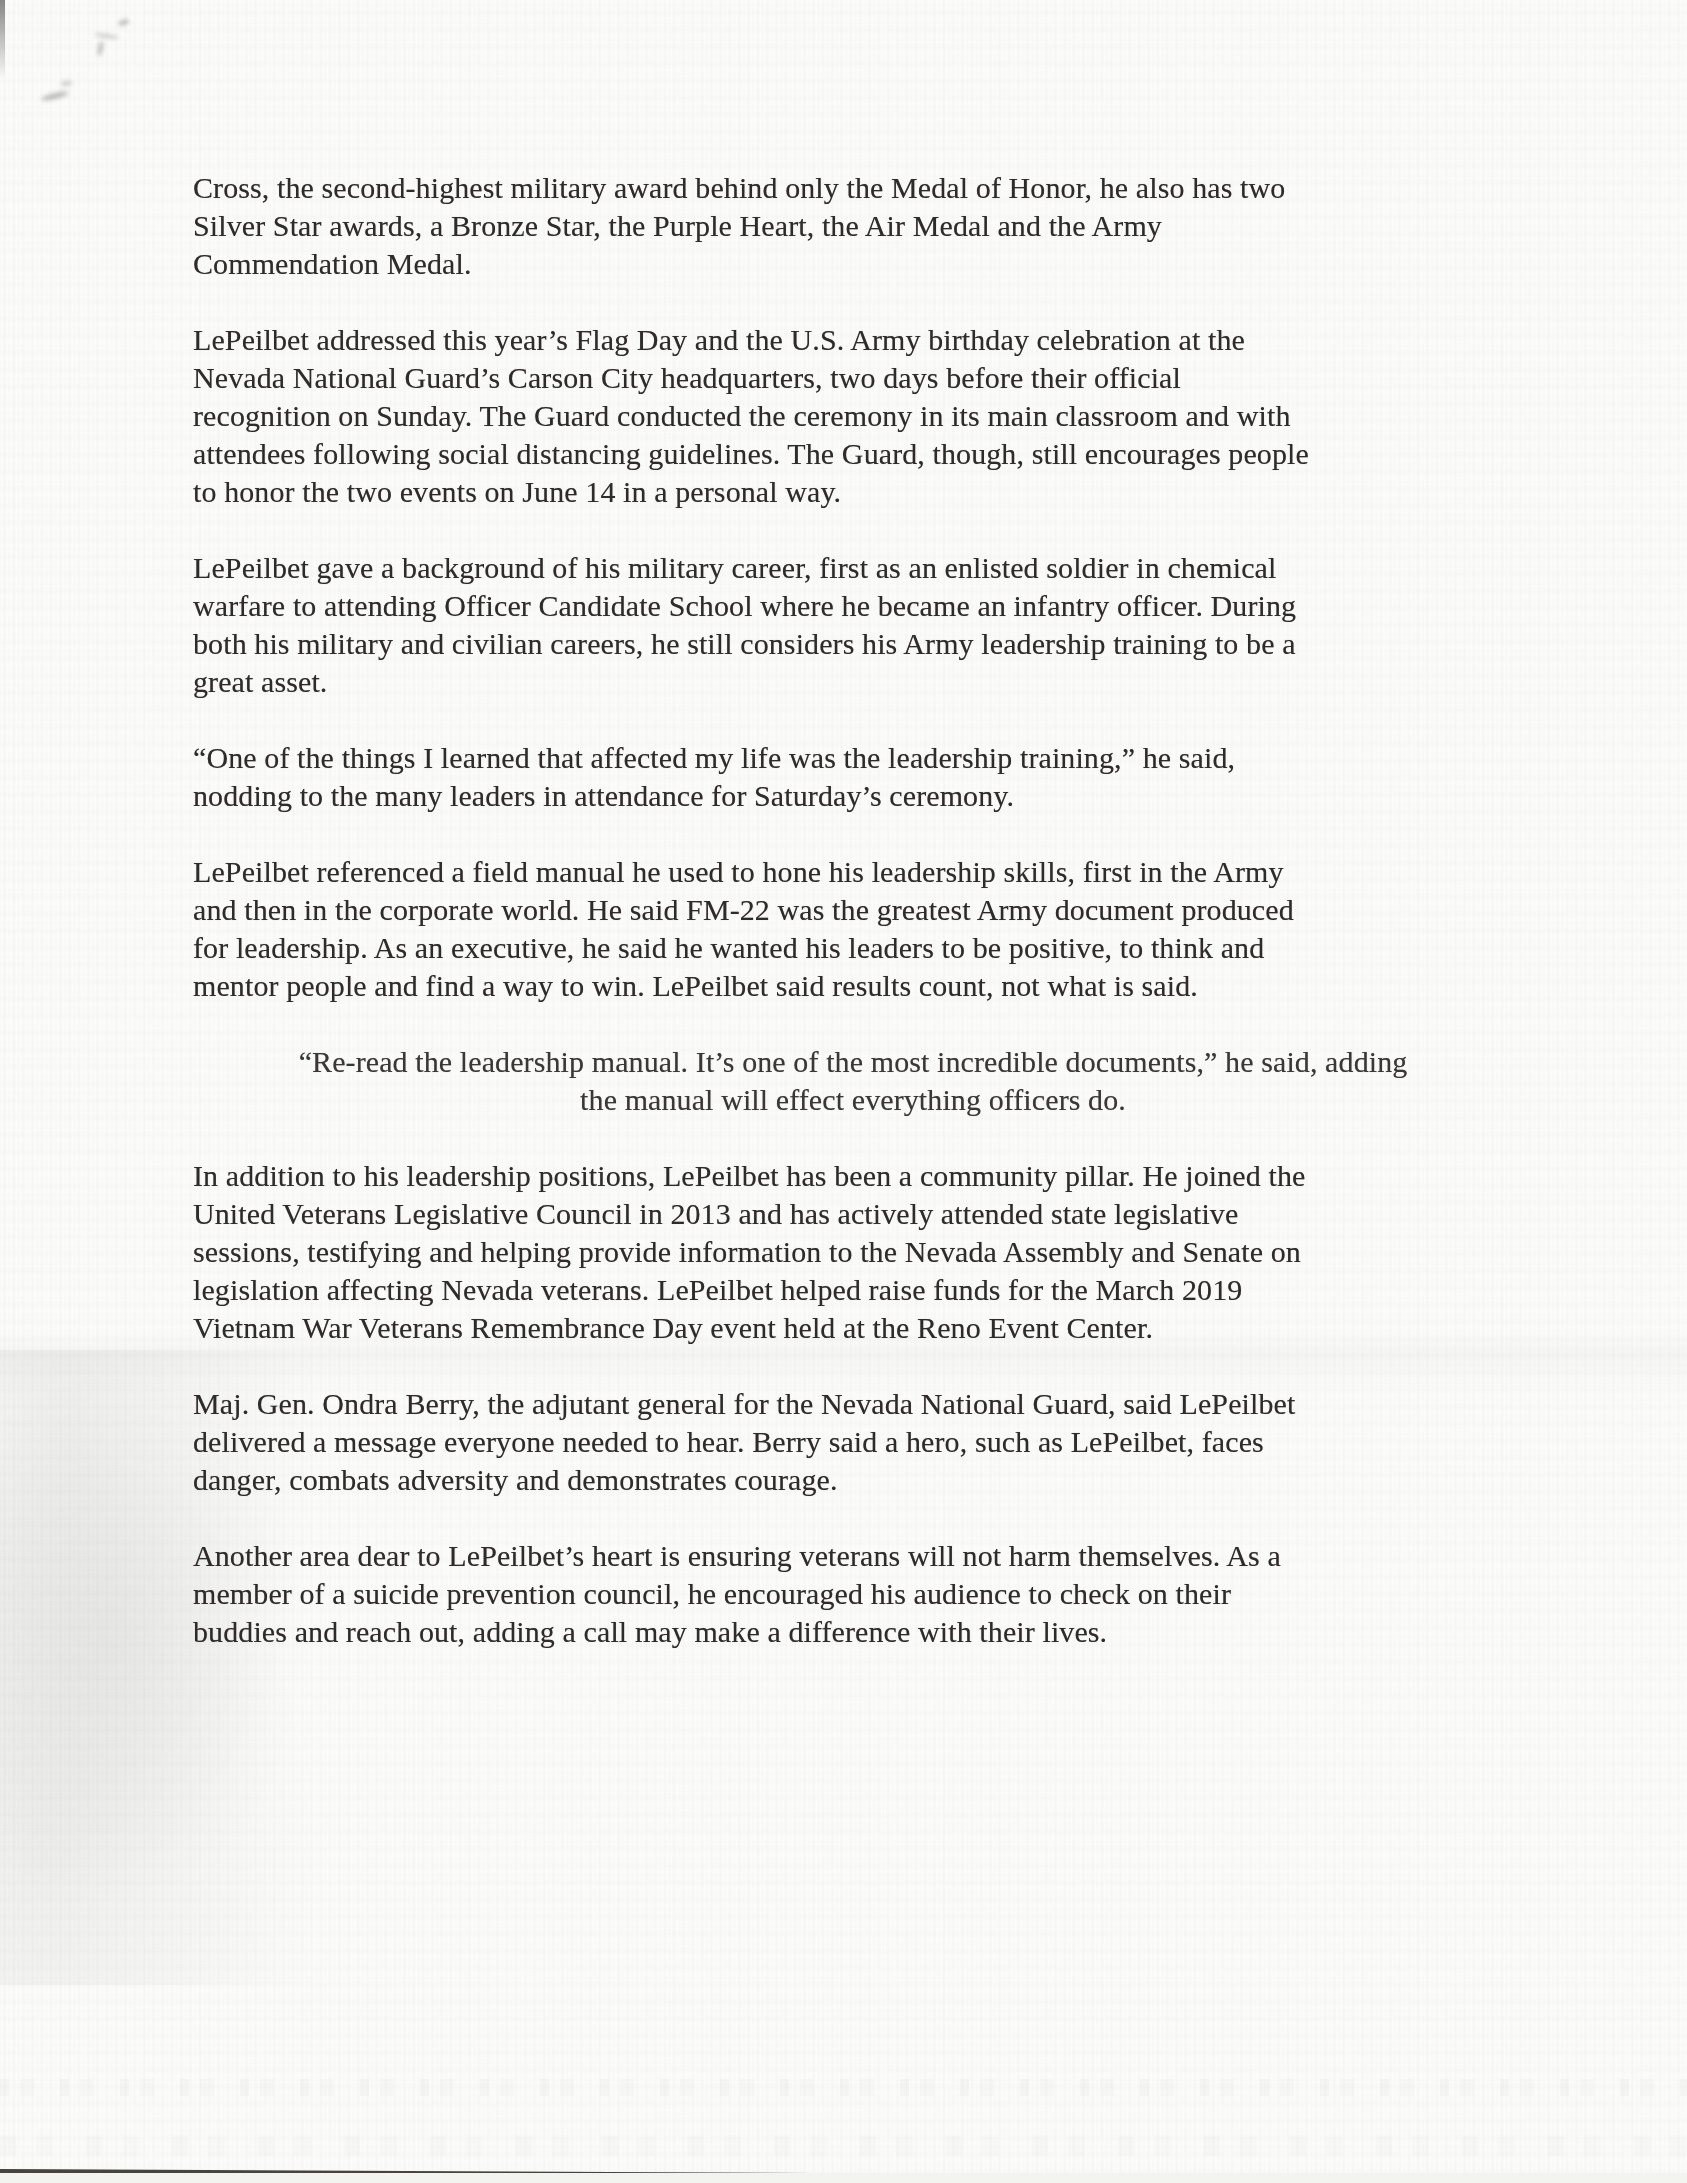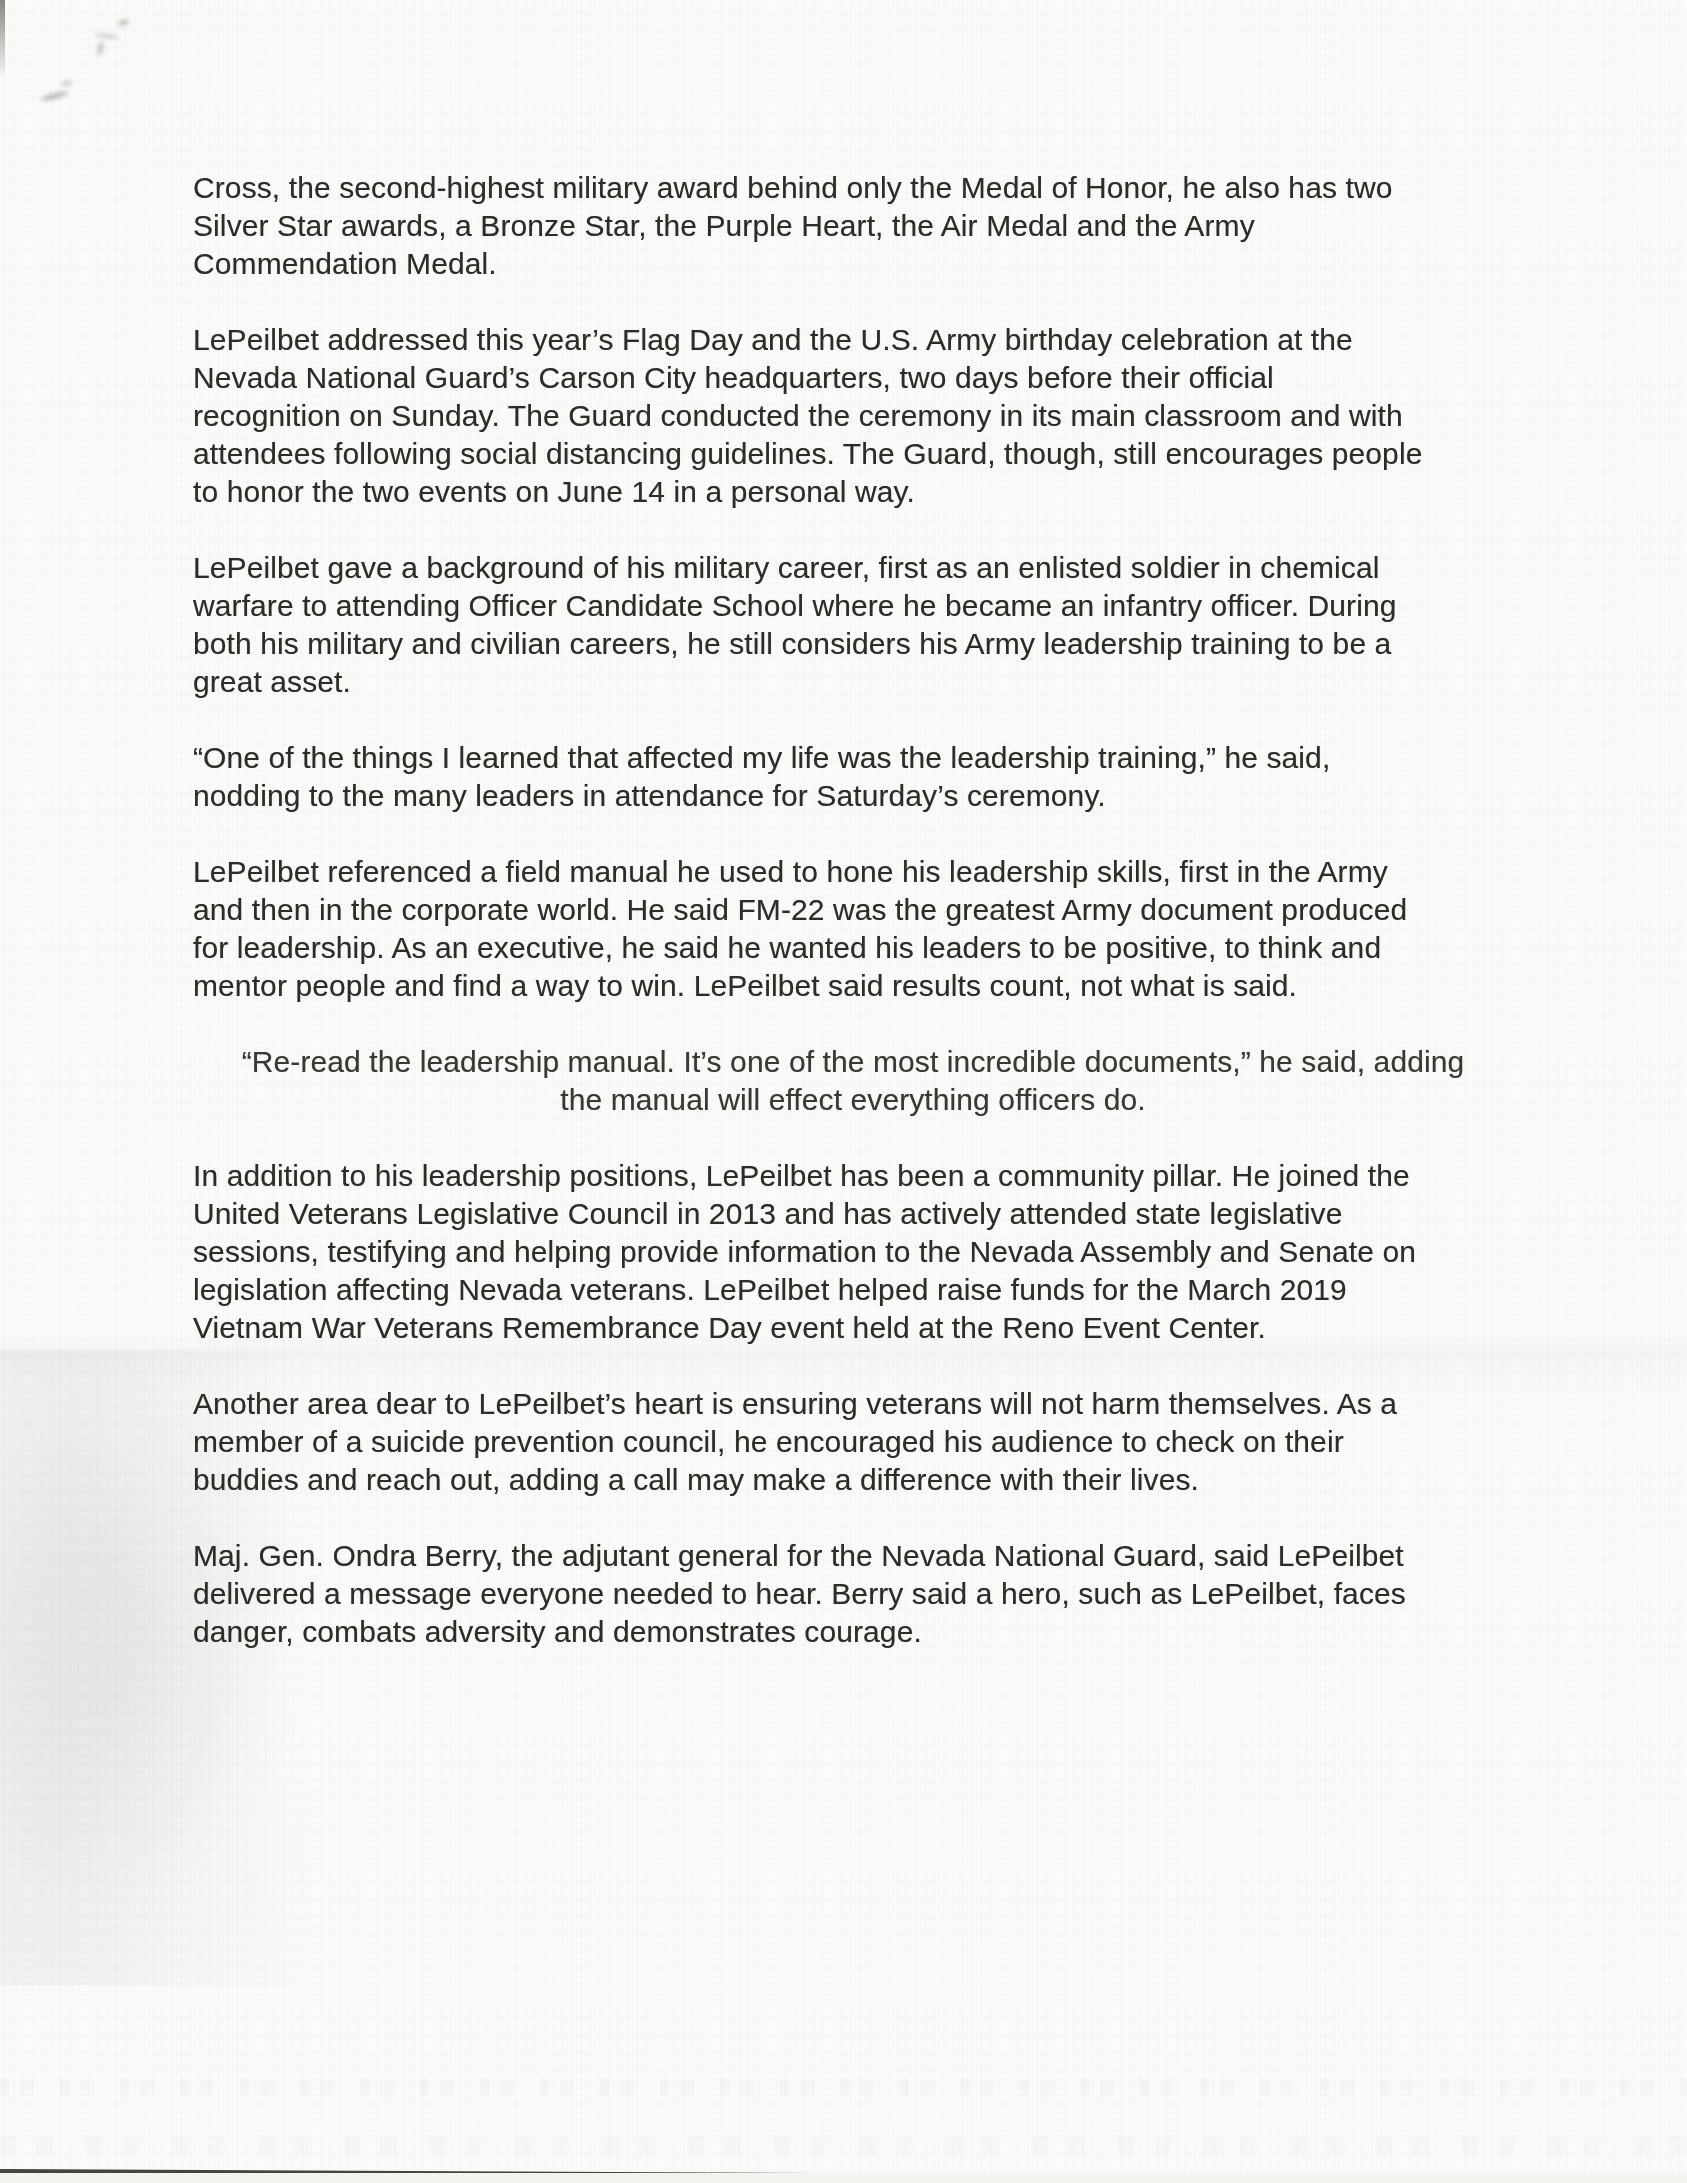--- a/index.html
+++ b/index.html
@@ -29,21 +29,21 @@
       repeating-linear-gradient(0deg,
         rgba(0,0,0,0.008) 0px, rgba(0,0,0,0.0) 6px,
         rgba(0,0,0,0.012) 11.2px, rgba(0,0,0,0.0) 17px);
     pointer-events: none;
   }
   .text-block {
     position: absolute;
     left: 193px;
     top: 169px;
     width: 1320px;
-    font-family: Liberation Sans, sans-serif;
+    font-family: Liberation Serif, serif;
     font-size: 30px;
     line-height: 38px;
     color: #2e2c29;
     text-shadow: 0 0 0.7px rgba(46,44,41,0.45);
     letter-spacing: 0.1px;
   }
   .text-block p {
     margin: 0 0 38px 0;
     white-space: pre;
   }
@@ -165,26 +165,26 @@
 and then in the corporate world. He said FM-22 was the greatest Army document produced
 for leadership. As an executive, he said he wanted his leaders to be positive, to think and
 mentor people and find a way to win. LePeilbet said results count, not what is said.</p>
     <p class="faded-tail">“Re-read the leadership manual. It’s one of the most incredible documents,” he said, adding
 the manual will effect everything officers do.</p>
     <p>In addition to his leadership positions, LePeilbet has been a community pillar. He joined the
 United Veterans Legislative Council in 2013 and has actively attended state legislative
 sessions, testifying and helping provide information to the Nevada Assembly and Senate on
 legislation affecting Nevada veterans. LePeilbet helped raise funds for the March 2019
 Vietnam War Veterans Remembrance Day event held at the Reno Event Center.</p>
+    <p>Maj. Gen. Ondra Berry, the adjutant general for the Nevada National Guard, said LePeilbet
+delivered a message everyone needed to hear. Berry said a hero, such as LePeilbet, faces
+danger, combats adversity and demonstrates courage.</p>
     <p>Another area dear to LePeilbet’s heart is ensuring veterans will not harm themselves. As a
 member of a suicide prevention council, he encouraged his audience to check on their
 buddies and reach out, adding a call may make a difference with their lives.</p>
-    <p>Maj. Gen. Ondra Berry, the adjutant general for the Nevada National Guard, said LePeilbet
-delivered a message everyone needed to hear. Berry said a hero, such as LePeilbet, faces
-danger, combats adversity and demonstrates courage.</p>
   </div>
 
   <div class="noise-band-1"></div>
   <div class="noise-band-2"></div>
   <div class="bottom-line"></div>
   <div class="below-strip"></div>
 
 </div>
 
 

